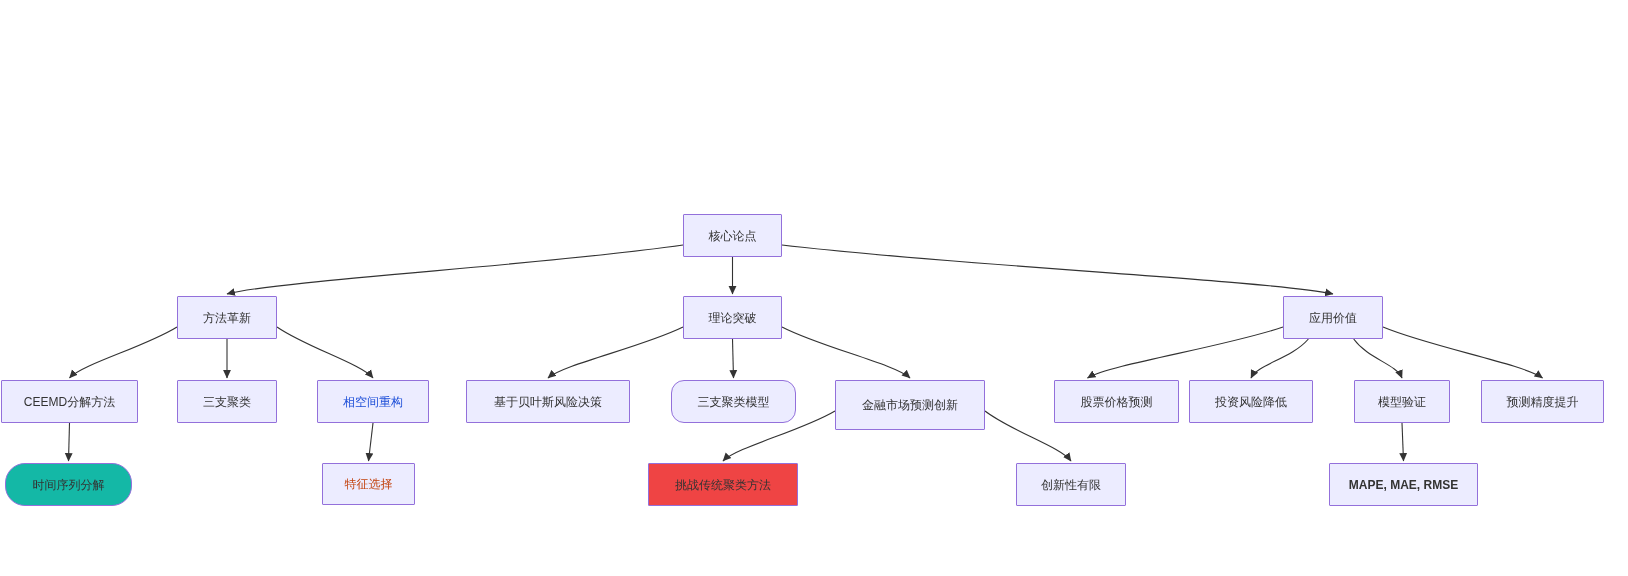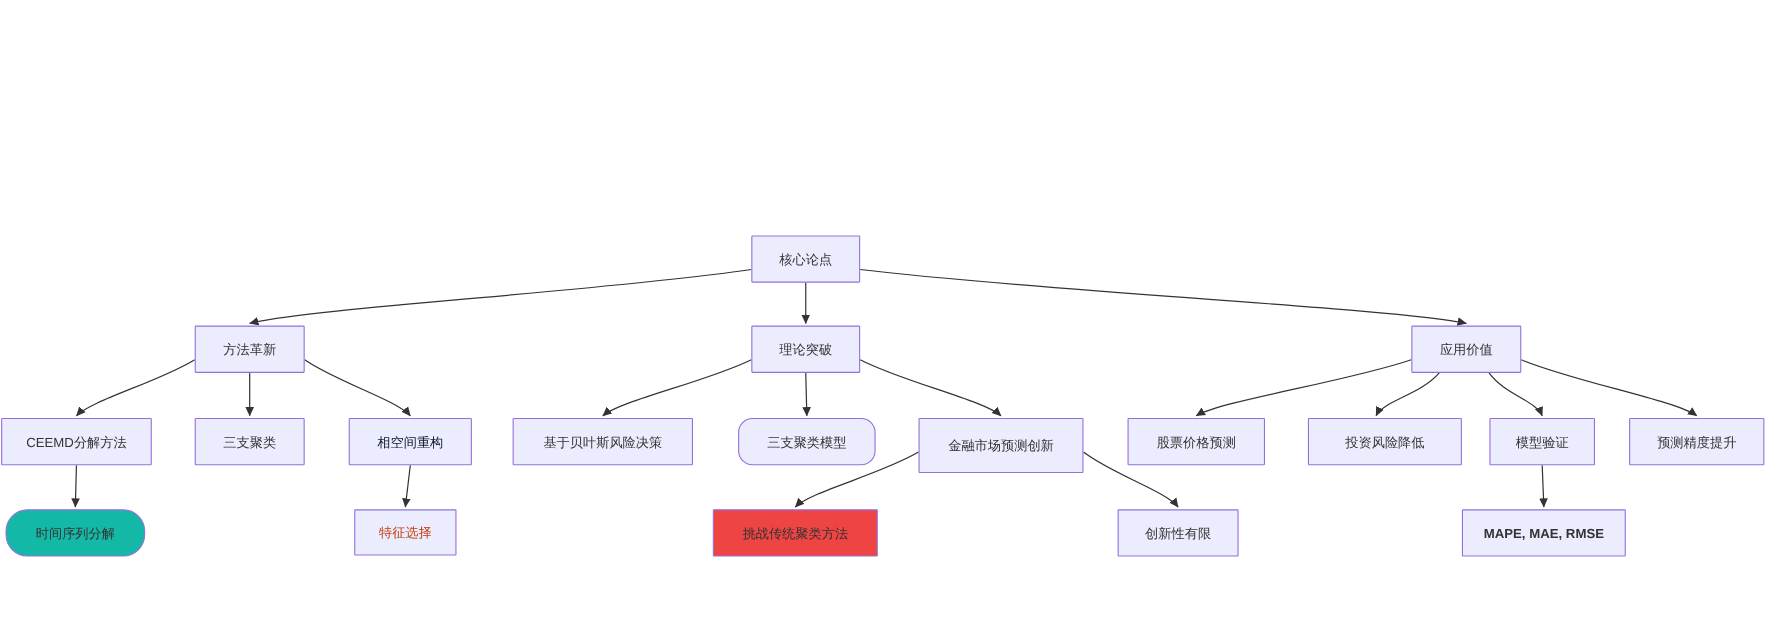--- a/index.html
+++ b/index.html
@@ -71,26 +71,26 @@
         <path class="edge" d="M1402,423 L1403.5,461" stroke="#333333" marker-end="url(#arrowhead)"></path>
       </g>
   </svg>
   <div id="node-layer">
       <div class="node" style="left: 683px; top: 214px; width: 99px; height: 43px; background: rgb(236, 236, 255); border-color: rgb(147, 112, 219); color: rgb(51, 51, 51);">核心论点</div>
       <div class="node" style="left: 177px; top: 296px; width: 100px; height: 43px; background: rgb(236, 236, 255); border-color: rgb(147, 112, 219); color: rgb(51, 51, 51);">方法革新</div>
       <div class="node" style="left: 683px; top: 296px; width: 99px; height: 43px; background: rgb(236, 236, 255); border-color: rgb(147, 112, 219); color: rgb(51, 51, 51);">理论突破</div>
       <div class="node" style="left: 1283px; top: 296px; width: 100px; height: 43px; background: rgb(236, 236, 255); border-color: rgb(147, 112, 219); color: rgb(51, 51, 51);">应用价值</div>
       <div class="node" style="left: 1px; top: 380px; width: 137px; height: 43px; background: rgb(236, 236, 255); border-color: rgb(147, 112, 219); color: rgb(51, 51, 51);">CEEMD分解方法</div>
       <div class="node" style="left: 177px; top: 380px; width: 100px; height: 43px; background: rgb(236, 236, 255); border-color: rgb(147, 112, 219); color: rgb(51, 51, 51);">三支聚类</div>
-      <div class="node" style="left: 317px; top: 380px; width: 112px; height: 43px; background: rgb(236, 236, 255); border-color: rgb(147, 112, 219); color: #0f172a;">相空间重构</div>
+      <div class="node" style="left: 317px; top: 380px; width: 112px; height: 43px; background: rgb(236, 236, 255); border-color: rgb(147, 112, 219); color: #1d4ed8;">相空间重构</div>
       <div class="node" style="left: 466px; top: 380px; width: 164px; height: 43px; background: rgb(236, 236, 255); border-color: rgb(147, 112, 219); color: rgb(51, 51, 51);">基于贝叶斯风险决策</div>
       <div class="node" style="left: 671px; top: 380px; width: 125px; height: 43px; background: rgb(236, 236, 255); border-color: rgb(147, 112, 219); color: rgb(51, 51, 51); border-radius: 13px;">三支聚类模型</div>
       <div class="node" style="left: 835px; top: 380px; width: 150px; height: 50px; background: rgb(236, 236, 255); border-color: rgb(147, 112, 219); color: rgb(51, 51, 51);">金融市场预测创新</div>
-      <div class="node" style="left: 1025px; top: 380px; width: 125px; height: 43px; background: rgb(236, 236, 255); border-color: rgb(147, 112, 219); color: rgb(51, 51, 51);">股票价格预测</div>
-      <div class="node" style="left: 1189px; top: 380px; width: 140px; height: 43px; background: rgb(236, 236, 255); border-color: rgb(147, 112, 219); color: rgb(51, 51, 51);">投资风险降低</div>
+      <div class="node" style="left: 1054px; top: 380px; width: 125px; height: 43px; background: rgb(236, 236, 255); border-color: rgb(147, 112, 219); color: rgb(51, 51, 51);">股票价格预测</div>
+      <div class="node" style="left: 1189px; top: 380px; width: 124px; height: 43px; background: rgb(236, 236, 255); border-color: rgb(147, 112, 219); color: rgb(51, 51, 51);">投资风险降低</div>
       <div class="node" style="left: 1354px; top: 380px; width: 96px; height: 43px; background: rgb(236, 236, 255); border-color: rgb(147, 112, 219); color: rgb(51, 51, 51);">模型验证</div>
       <div class="node" style="left: 1481px; top: 380px; width: 123px; height: 43px; background: rgb(236, 236, 255); border-color: rgb(147, 112, 219); color: rgb(51, 51, 51);">预测精度提升</div>
       <div class="node" style="left: 5px; top: 463px; width: 127px; height: 43px; background: #14b8a6; border-color: rgb(147, 112, 219); color: rgb(51, 51, 51); border-radius: 20px;">时间序列分解</div>
       <div class="node" style="left: 322px; top: 463px; width: 93px; height: 42px; background: rgb(236, 236, 255); border-color: rgb(147, 112, 219); color: #c2410c;">特征选择</div>
       <div class="node" style="left: 648px; top: 463px; width: 150px; height: 43px; background: #ef4444; border-color: rgb(147, 112, 219); color: rgb(51, 51, 51);">挑战传统聚类方法</div>
       <div class="node" style="left: 1016px; top: 463px; width: 110px; height: 43px; background: rgb(236, 236, 255); border-color: rgb(147, 112, 219); color: rgb(51, 51, 51);">创新性有限</div>
       <div class="node" style="left: 1329px; top: 463px; width: 149px; height: 43px; background: rgb(236, 236, 255); border-color: rgb(147, 112, 219); color: rgb(51, 51, 51); font-weight: bold;">MAPE, MAE, RMSE</div>
     </div>
 </div>
 

